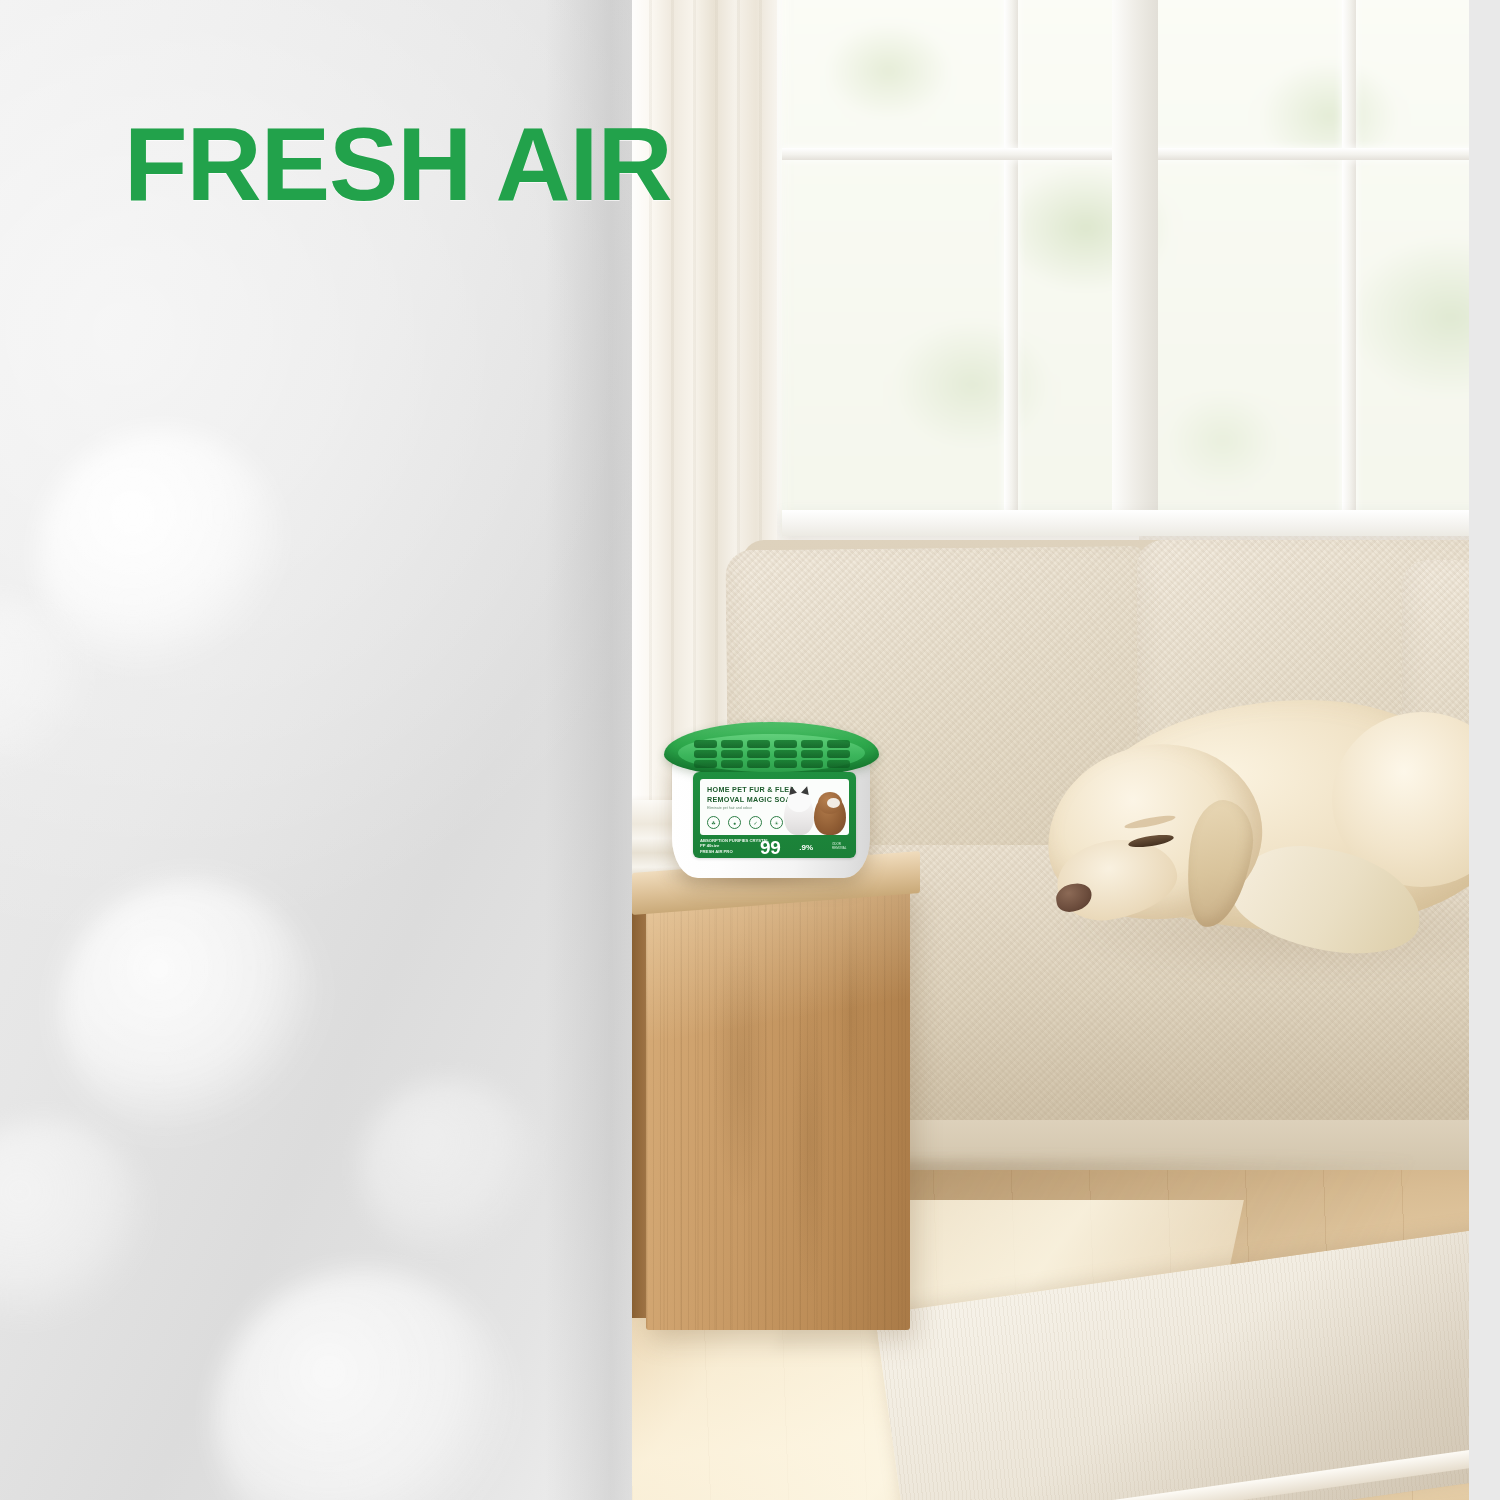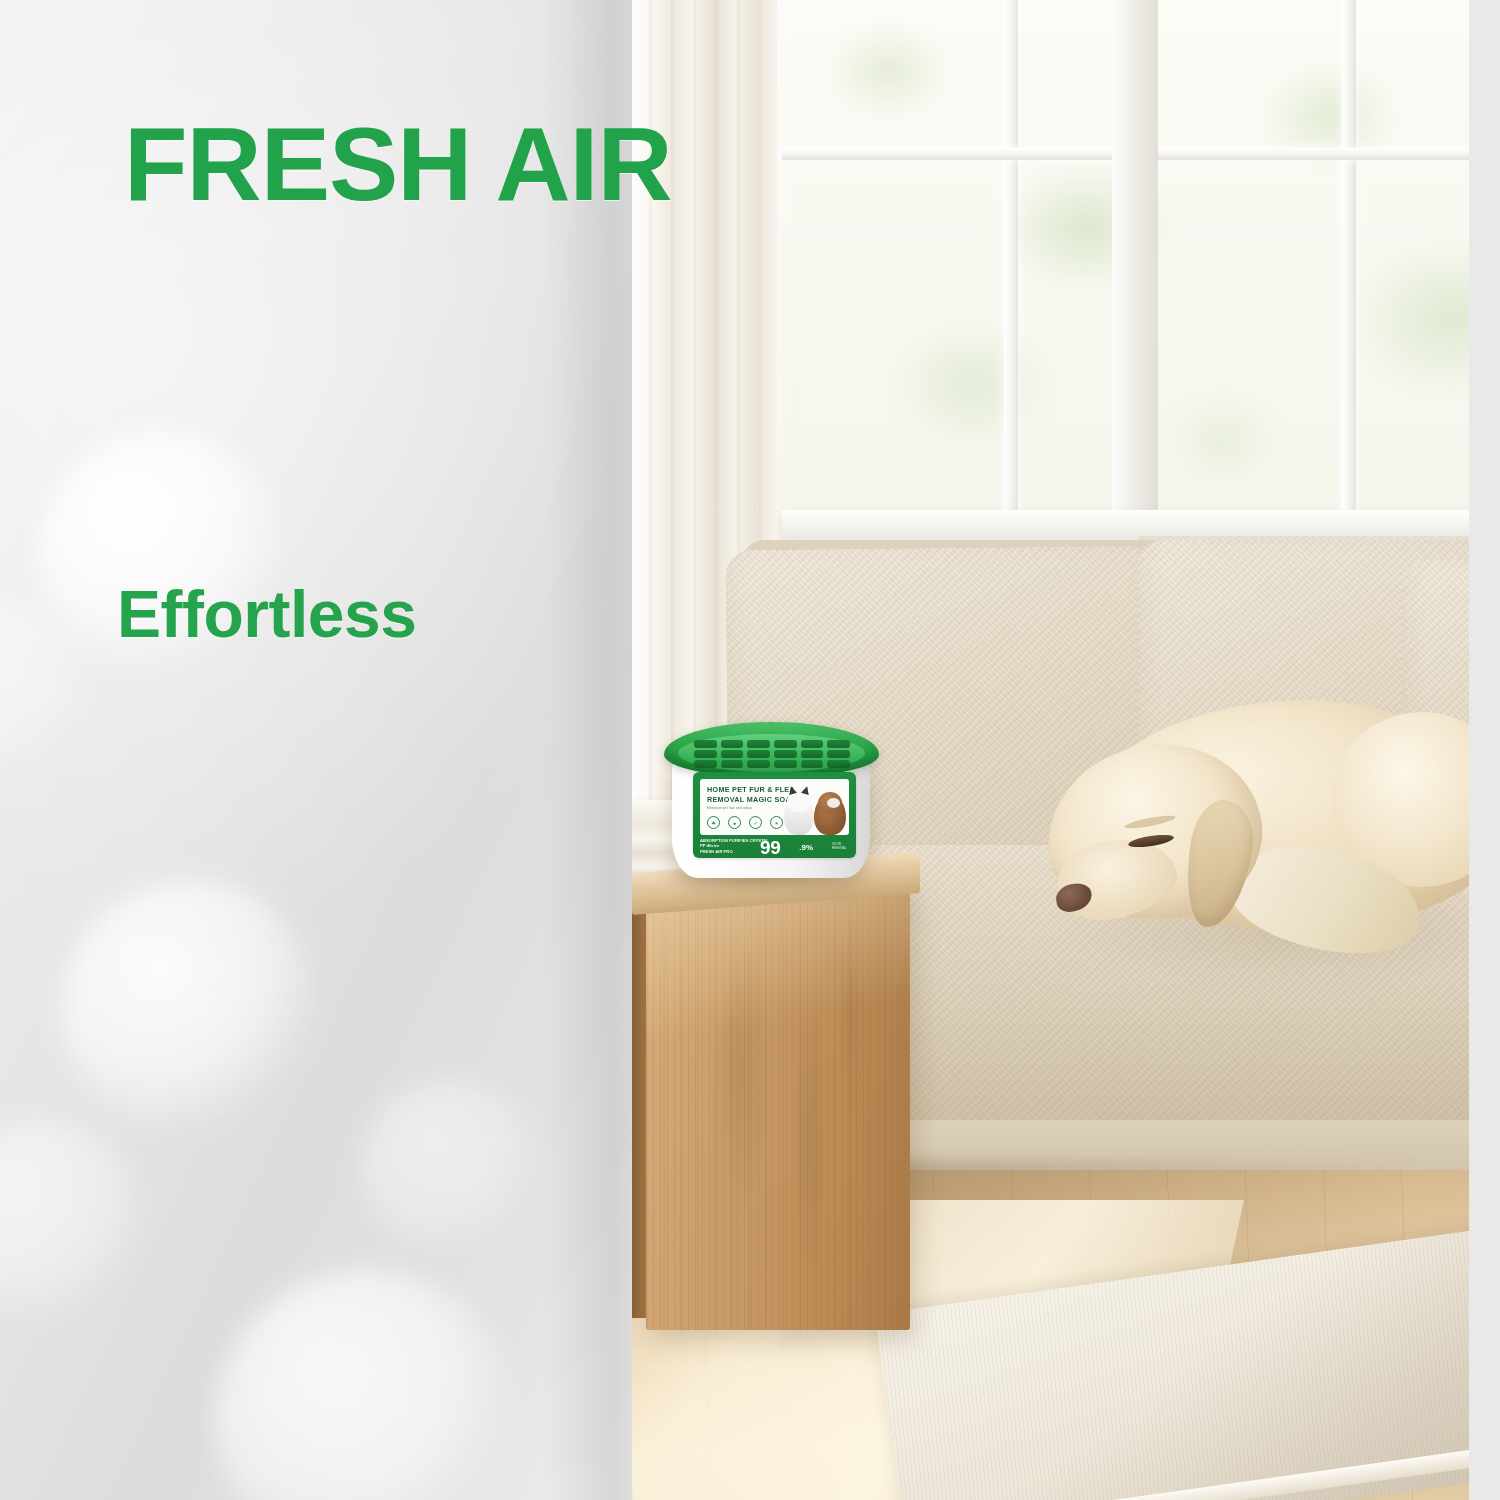--- a/index.html
+++ b/index.html
@@ -513,15 +513,14 @@
         <div class="badge">
           <span class="badge-num">99</span>
           <span class="badge-dec">.9%</span>
           <span class="badge-cap">ODOR REMOVAL</span>
         </div>
       </div>
     </div>
   </div>
 
   <div class="headline">FRESH AIR</div>
-  <div class="subhead">Effortless</div>
 
 </div>
 
 </body></html>

